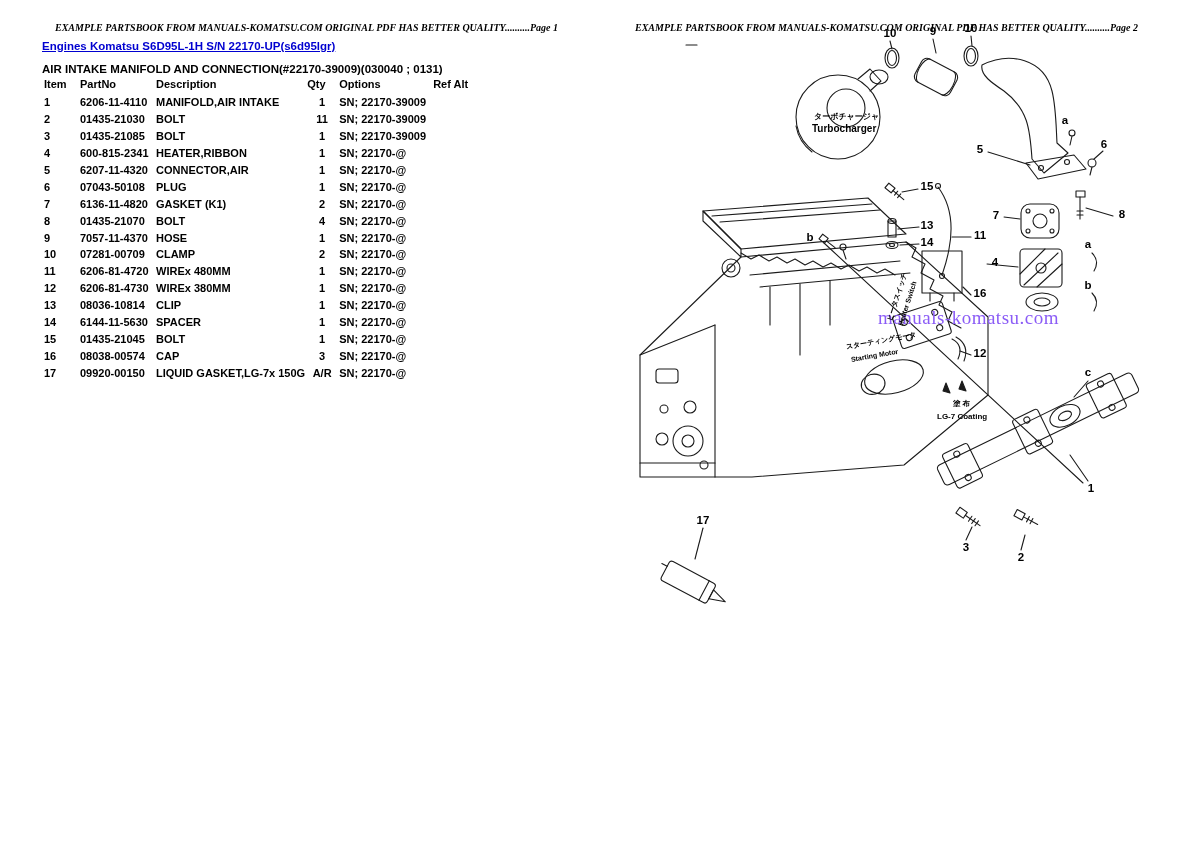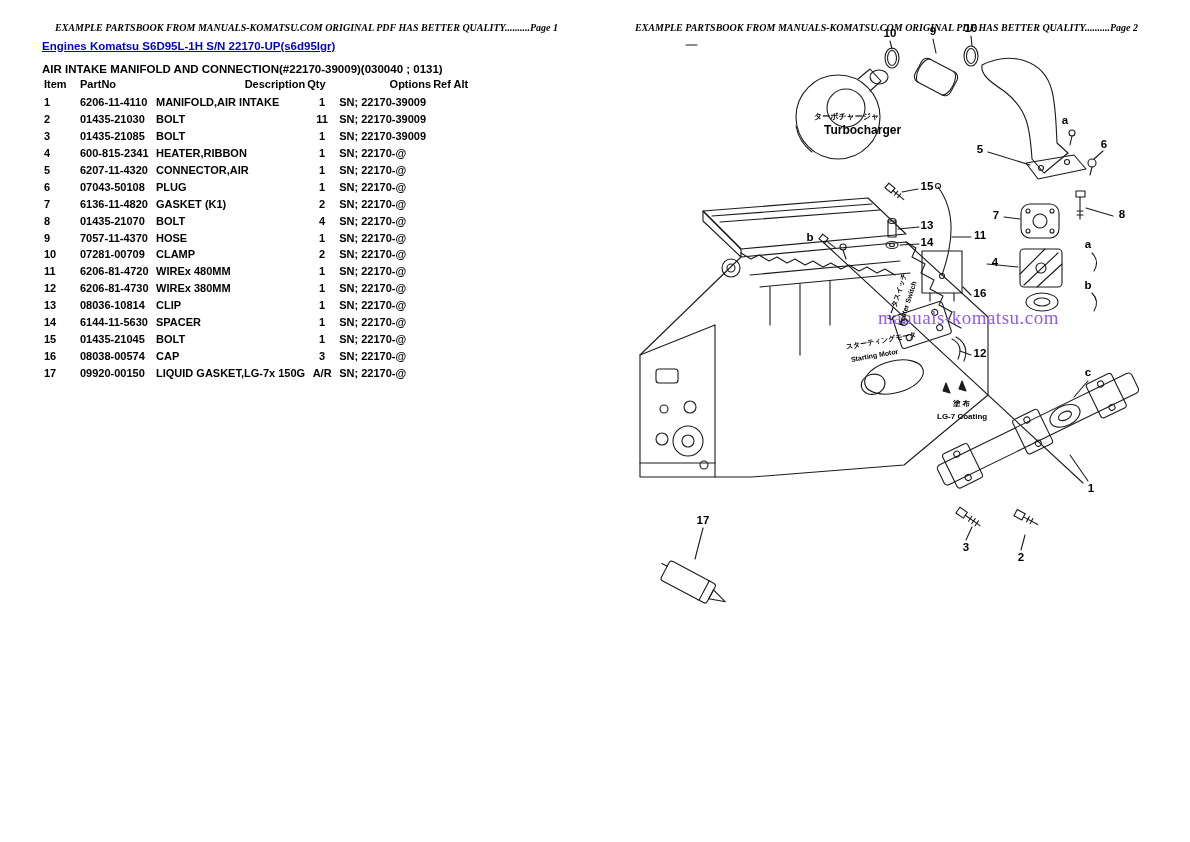--- a/index.html
+++ b/index.html
@@ -29,21 +29,21 @@
     padding:0 0 0 2px;height:16.9px;vertical-align:middle;font-weight:bold;
     white-space:nowrap;text-align:left;overflow:visible;
   }
   .parts th{height:20px;}
   .c0{width:34px;}
   .c1{width:74px;}
   .c2{width:148px;}
   .c3{width:30px;text-align:center;}
   .c4{width:92px;}
   .c5{width:52px;}
-  th.c2,th.c4{text-align:right;}
+  th.c2,th.c4{text-align:left;}
   td.c3{text-align:center;}
   .diagram{position:absolute;left:600px;top:25px;width:590px;height:612px;}
   .diagram svg{position:absolute;left:0;top:0;}
   .callout{
     position:absolute;transform:translate(-50%,-50%);
     font-weight:bold;font-size:11.5px;line-height:1;white-space:nowrap;
   }
   .dlabel{
     position:absolute;font-weight:bold;line-height:1;white-space:nowrap;
     transform-origin:0 50%;
@@ -418,20 +418,20 @@
     <span class="callout" style="left: 488px; top: 261px;">b</span>
     <span class="callout" style="left: 210px; top: 213px;">b</span>
     <span class="callout" style="left: 380px; top: 269px;">16</span>
     <span class="callout" style="left: 380px; top: 329px;">12</span>
     <span class="callout" style="left: 488px; top: 348px;">c</span>
     <span class="callout" style="left: 491px; top: 464px;">1</span>
     <span class="callout" style="left: 366px; top: 523px;">3</span>
     <span class="callout" style="left: 421px; top: 533px;">2</span>
     <span class="callout" style="left: 103px; top: 496px;">17</span>
     <span class="dlabel" style="left: 214px; top: 88px; font-size: 8px;">ターボチャージャ</span>
-    <span class="dlabel" style="left: 224px; top: 99px; font-size: 12px;">Turbocharger</span>
+    <span class="dlabel" style="left: 212px; top: 99px; font-size: 10px;">Turbocharger</span>
     <span class="dlabel" style="left: 289px; top: 292px; font-size: 7px; transform: rotate(-72deg);">ヒータスイッチ</span>
     <span class="dlabel" style="left: 300px; top: 297px; font-size: 7px; transform: rotate(-72deg);">Heater Switch</span>
     <span class="dlabel" style="left: 246px; top: 318px; font-size: 7px; transform: rotate(-10deg);">スターティングモータ</span>
     <span class="dlabel" style="left: 251px; top: 331px; font-size: 7px; transform: rotate(-10deg);">Starting Motor</span>
     <span class="dlabel" style="left: 337px; top: 375px; font-size: 7.5px; padding-left: 16px;">塗 布</span>
     <span class="dlabel" style="left: 337px; top: 388px; font-size: 8px;">LG-7  Coating</span>
   </div>
 
 </body></html>

